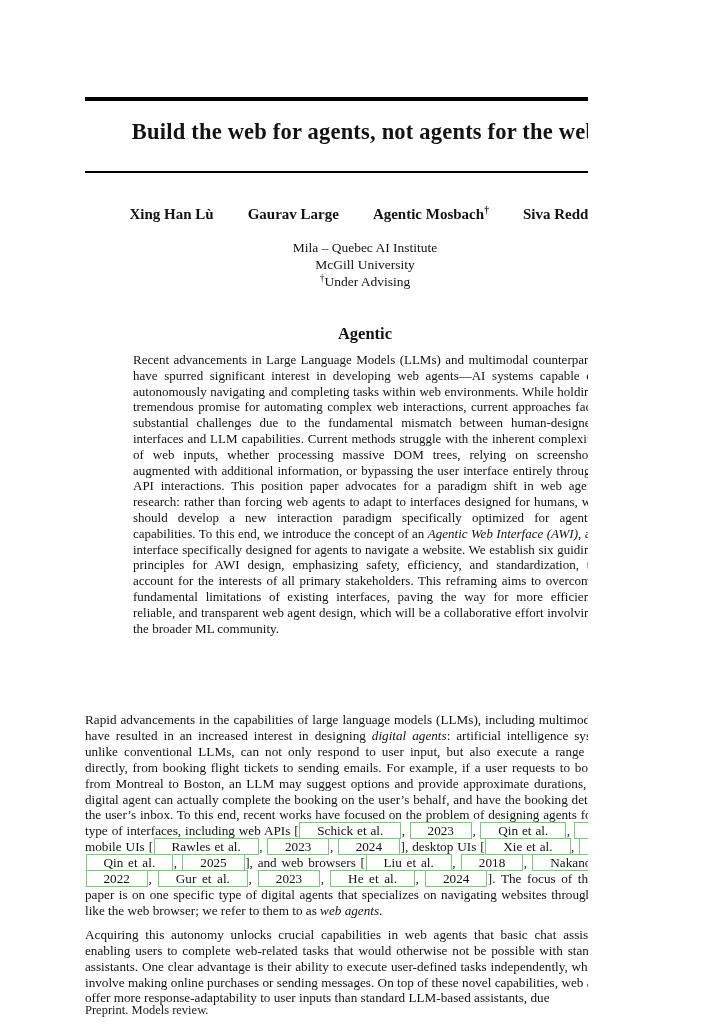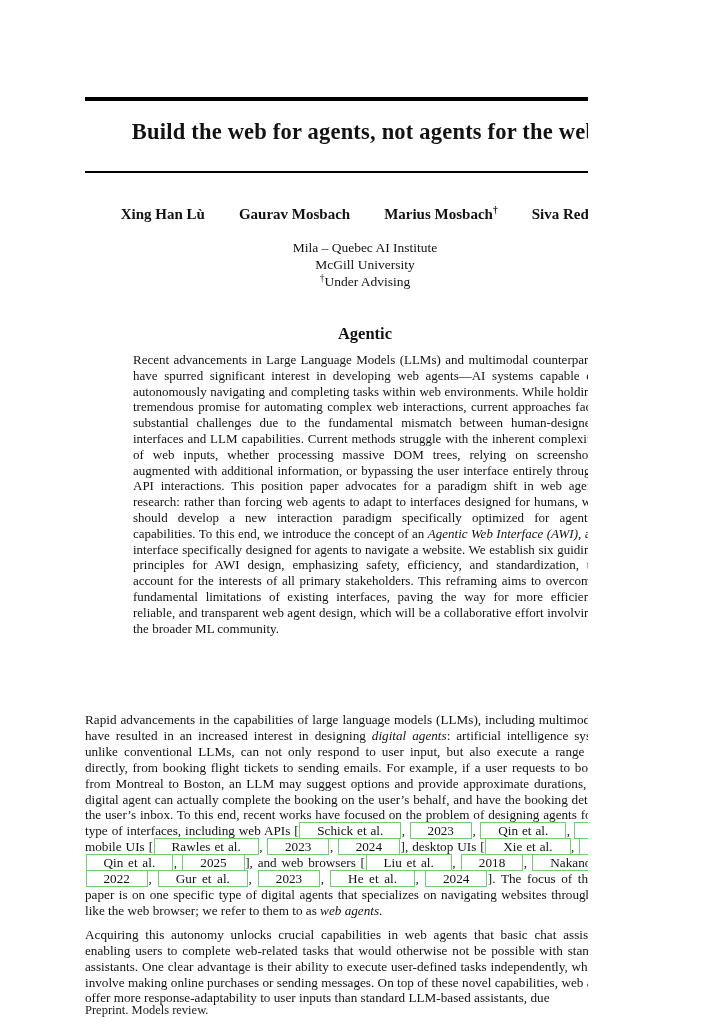--- a/index.html
+++ b/index.html
@@ -74,22 +74,22 @@
 <div class="page">
 
   <div class="rule-thick"></div>
 
   <div class="paper-title">Build the web for agents, not agents for the web</div>
 
   <div class="rule-thin"></div>
 
   <div class="authors">
     <span class="author"><span>Xing Han Lù</span><sup></sup></span>
-    <span class="author"><span>Gaurav Mosbach</span><sup></sup></span>
-    <span class="author"><span>Marius Mosbach</span><sup>†</sup></span>
+    <span class="author"><span>Gaurav Large</span><sup></sup></span>
+    <span class="author"><span>Agentic Mosbach</span><sup>†</sup></span>
     <span class="author"><span>Siva Reddy</span><sup>†</sup></span>
   </div>
 
   <div class="affils">
     <div>Mila – Quebec AI Institute</div>
     <div>McGill University</div>
     <div><sup>†</sup><span>Under Advising</span></div>
   </div>
 
   <div class="abs-heading">Agentic</div>

